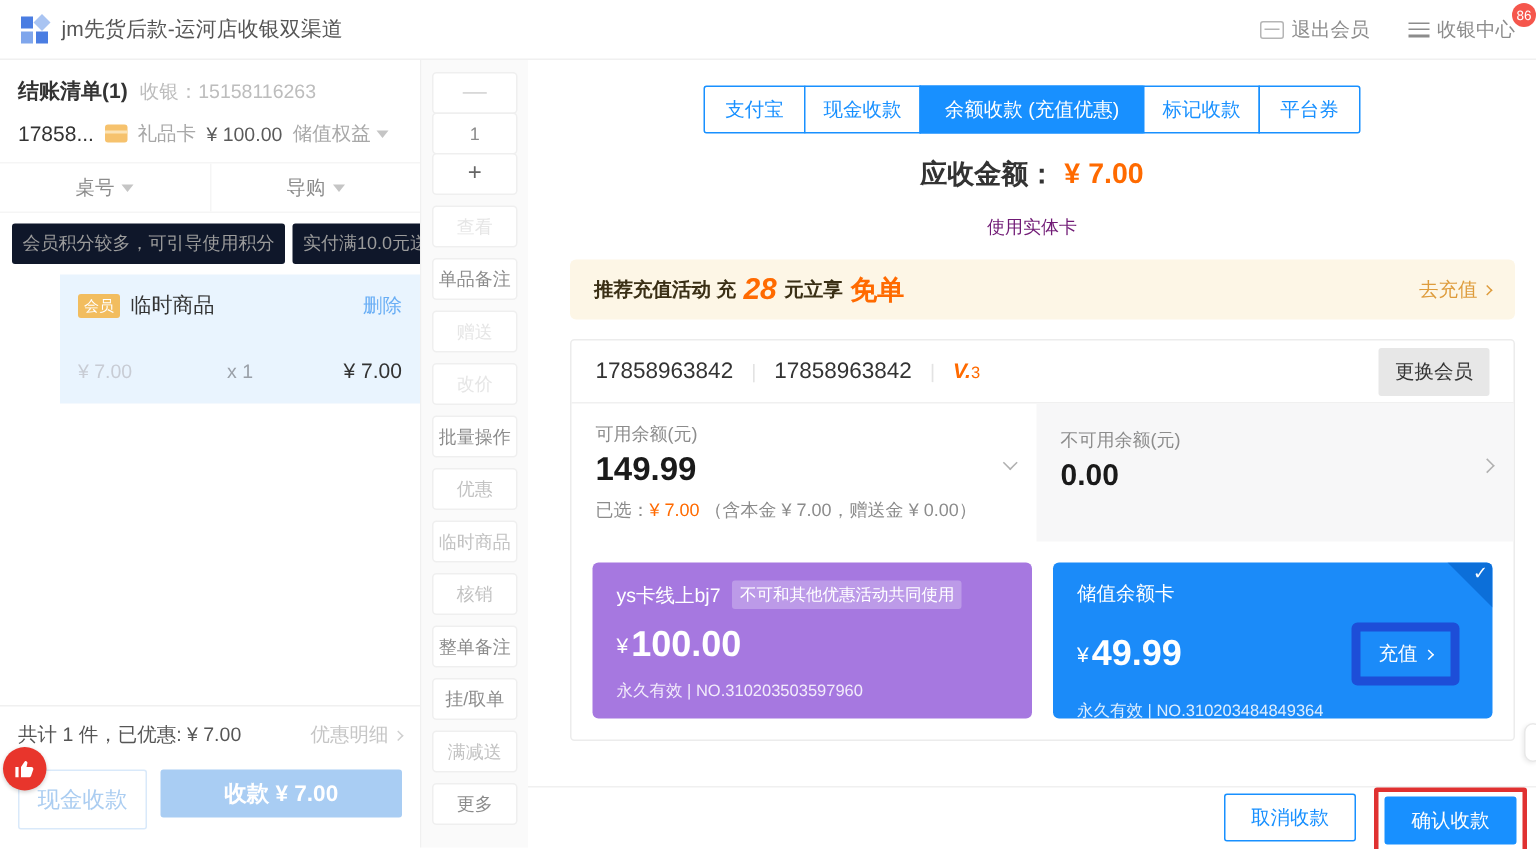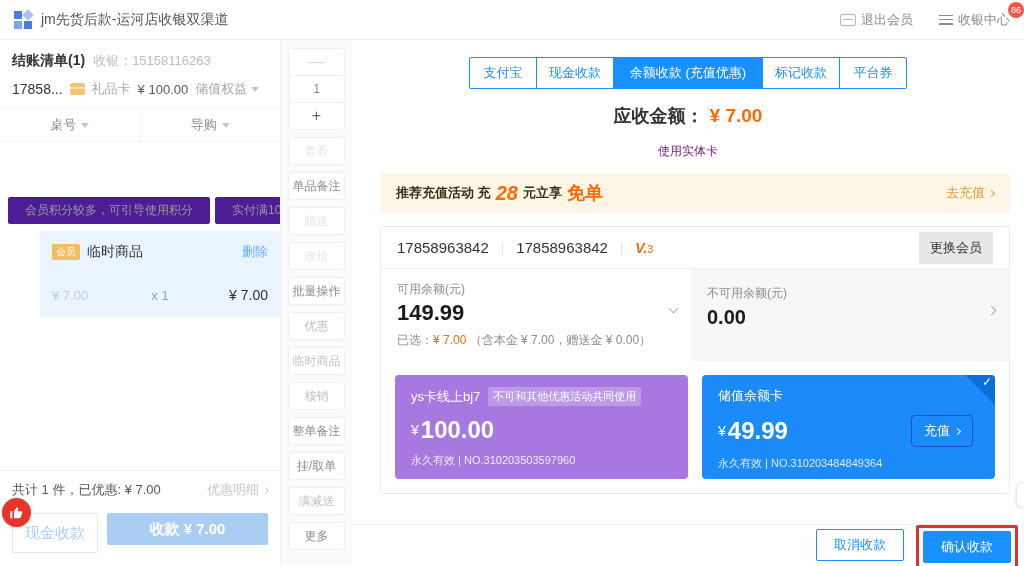--- a/index.html
+++ b/index.html
@@ -40,21 +40,21 @@
   .gift-icon:after { content:""; position:absolute; left:0; right:0; top:4px; height:2px; background:#fbe3b6; }
   .lp-cardlabel { color:#a8a8a8; }
   .lp-cardamt { color:#5a5a5a; }
   .lp-rights { color:#a8a8a8; display:flex; align-items:center; gap:4px;text-align:center; }
   .caret { width:0; height:0; border-left:4px solid transparent; border-right:4px solid transparent;
     border-top:5px solid #c5c5c5; display:inline-block; }
   .lp-selectors { display:flex; border-top:1px solid #f5f5f5; border-bottom:1px solid #f5f5f5; height:34px; }
   .lp-select { flex:1; display:flex; align-items:center; justify-content:center; gap:5px; font-size:13px; color:#8c8c8c; cursor:pointer; }
   .lp-select + .lp-select { border-left:1px solid #f5f5f5; }
   .lp-tips { display:flex; gap:5px; padding:7px 0 7px 8px; overflow:hidden; white-space:nowrap; }
-  .tip { background:#4c1d95; color:#9b9b9b; font-size:12px; padding:5px 17px; border-radius:2px; flex:none;margin-top:48px; }
+  .tip { background:#0f172a; color:#9b9b9b; font-size:12px; padding:5px 7px; border-radius:2px; flex:none; }
   .lp-item { background:#e9f4fe; padding:12px 12px 14px;margin-left:40px; }
   .lp-item-r1 { display:flex; align-items:center; }
   .item-badge { background:#f2bd5f; color:#fff; font-size:10px; padding:1px 4px; border-radius:2px; }
   .item-name { margin-left:7px; font-size:14px; color:#333; }
   .item-del { margin-left:auto; font-size:13px; color:#69aef5; cursor:pointer; }
   .lp-item-r2 { display:flex; margin-top:26px; font-size:13px; align-items:center; }
   .item-orig { flex:1; color:#c8ccd4; }
   .item-qty { flex:1; text-align:center; color:#9aa0a8; }
   .item-total { flex:1; text-align:right; color:#333; font-size:14px; }
   .lp-spacer { flex:1; }
@@ -122,21 +122,21 @@
   .chev.small { width:5px; height:5px; } .chev.orange { border-color:#de9c3c; } .chev.grey { border-color:#cfcfcf; }
   .bal-right .chev { position:absolute; right:14px; top:38px; }
   .cards-row { display:flex; gap:14px; padding:14px; }
   .vcard { flex:1; height:104px; border-radius:4px; color:#fff; padding:12px 16px; position:relative; overflow:hidden; }
   .vcard.purple { background:#a678e0; }
   .vcard.blue { background:#1b8bf9; }
   .vc-head { display:flex; align-items:center; gap:8px; font-size:13px; }
   .vc-tag { background:rgba(255,255,255,.25); font-size:11px; padding:2px 5px; border-radius:2px; }
   .vc-amt-row { margin-top:10px; display:flex; align-items:center; }
   .vc-cur { font-size:14px; } .vc-amt { font-size:24px; font-weight:bold; margin-left:2px; }
-  .btn-recharge { margin-left:auto; margin-right:6px; background:transparent; border:1px solid #1d4ed8; border-radius:4px;
+  .btn-recharge { margin-left:auto; margin-right:6px; background:transparent; border:6px solid #1d4ed8; border-radius:4px;
     color:#fff; font-size:13px; padding:6px 12px; display:flex; align-items:center; gap:5px; cursor:pointer; }
   .btn-recharge .chev { border-color:#fff; }
   .vc-foot { margin-top:9px; font-size:11px; color:rgba(255,255,255,.85); }
   .corner { position:absolute; top:0; right:0; width:0; height:0;
     border-top:30px solid #0c6fd9; border-left:30px solid transparent; }
   .corner-check { position:absolute; top:0; right:3px; color:#fff; font-size:12px; }
   .main-footer { margin-top:auto; border-top:1px solid #f0f0f0; height:41px; display:flex; align-items:center;
     justify-content:flex-end; padding:0 14px; gap:12px; }
   .btn-cancel { background:#fff; border:1px solid #1890ff; border-radius:2px; color:#1890ff;
     font-size:13px; height:32px; padding:0 17px; cursor:pointer; }

